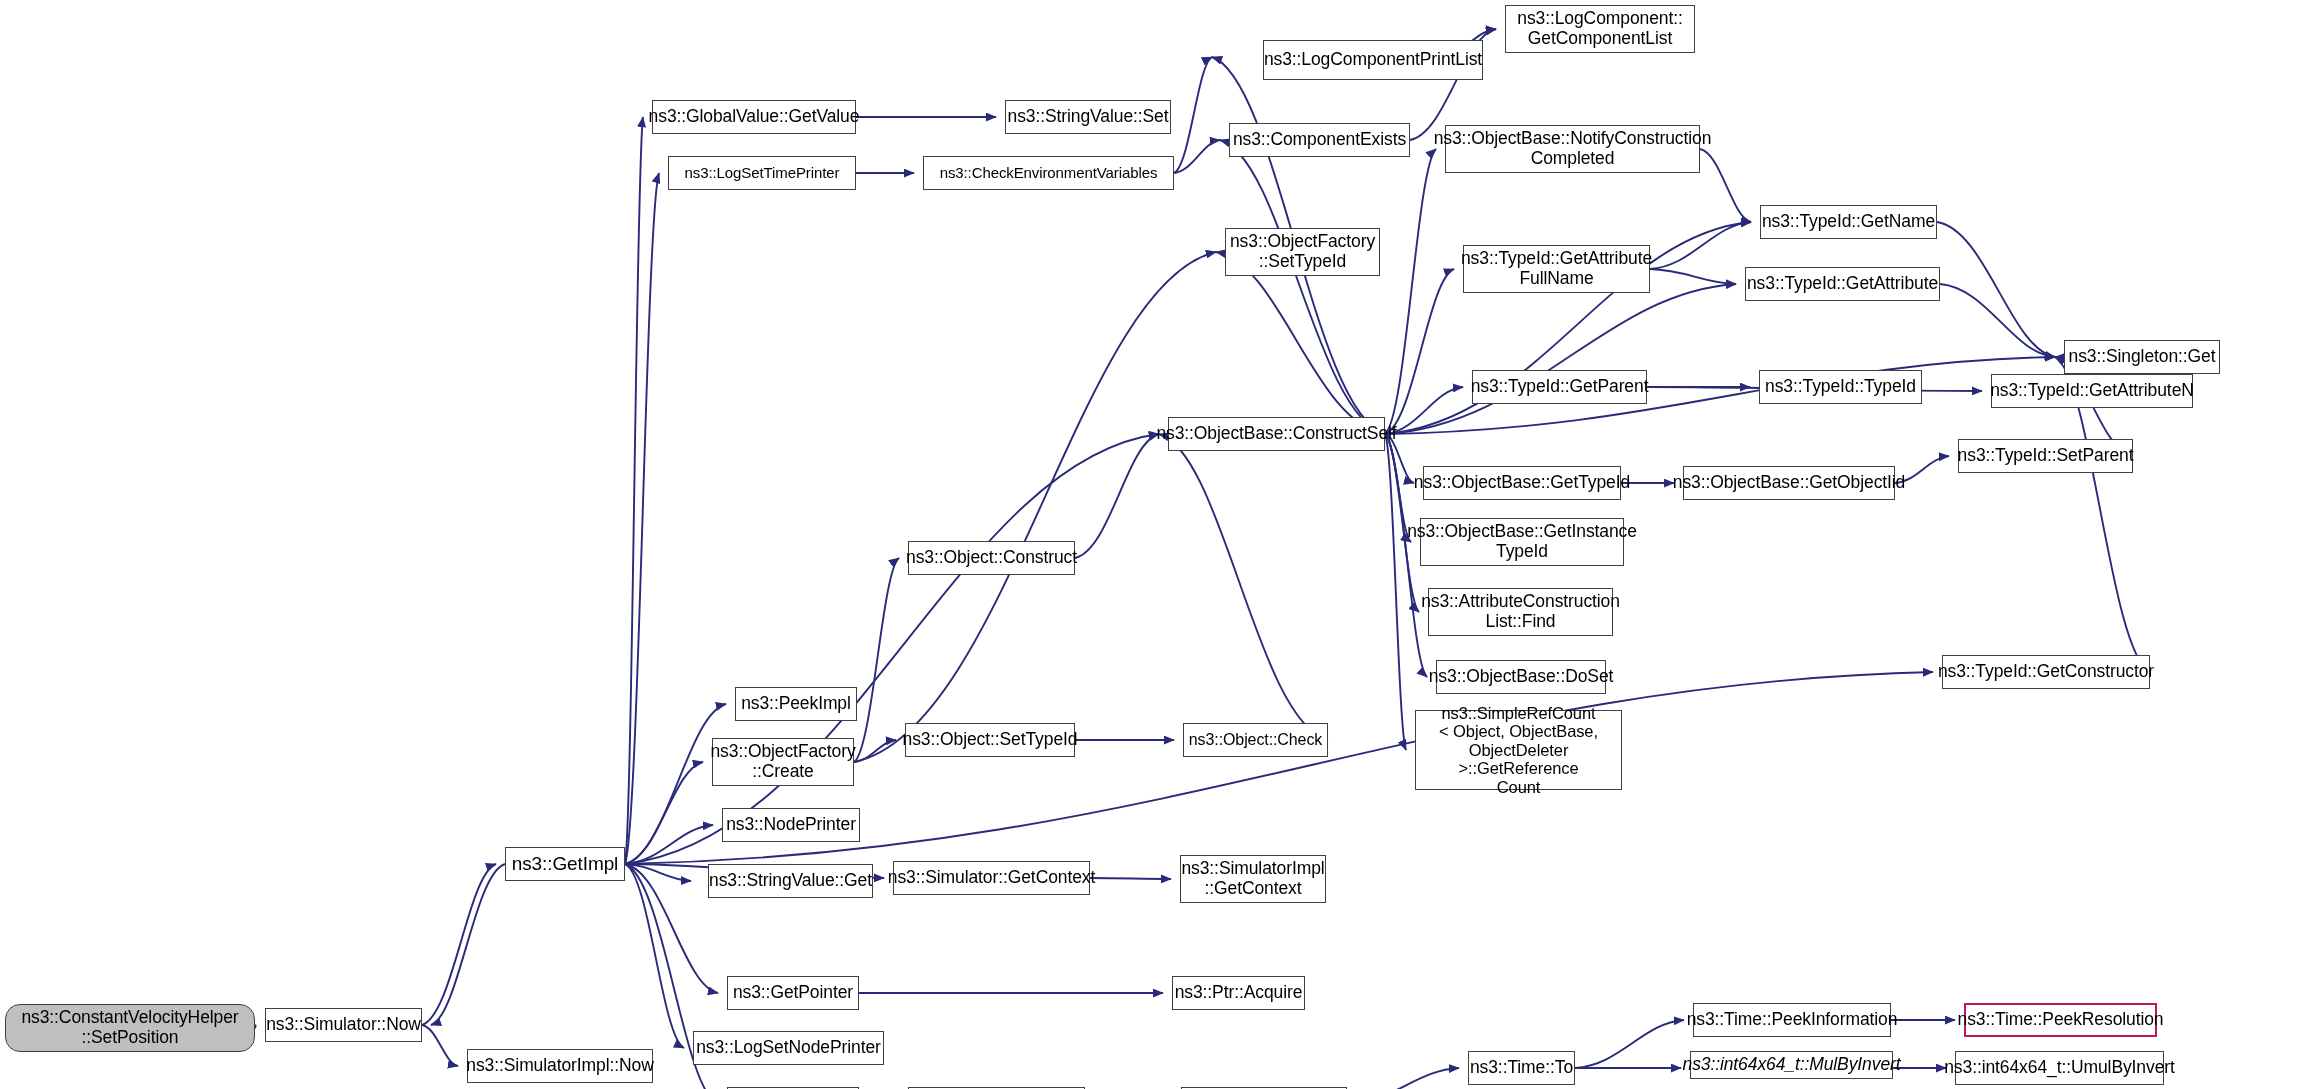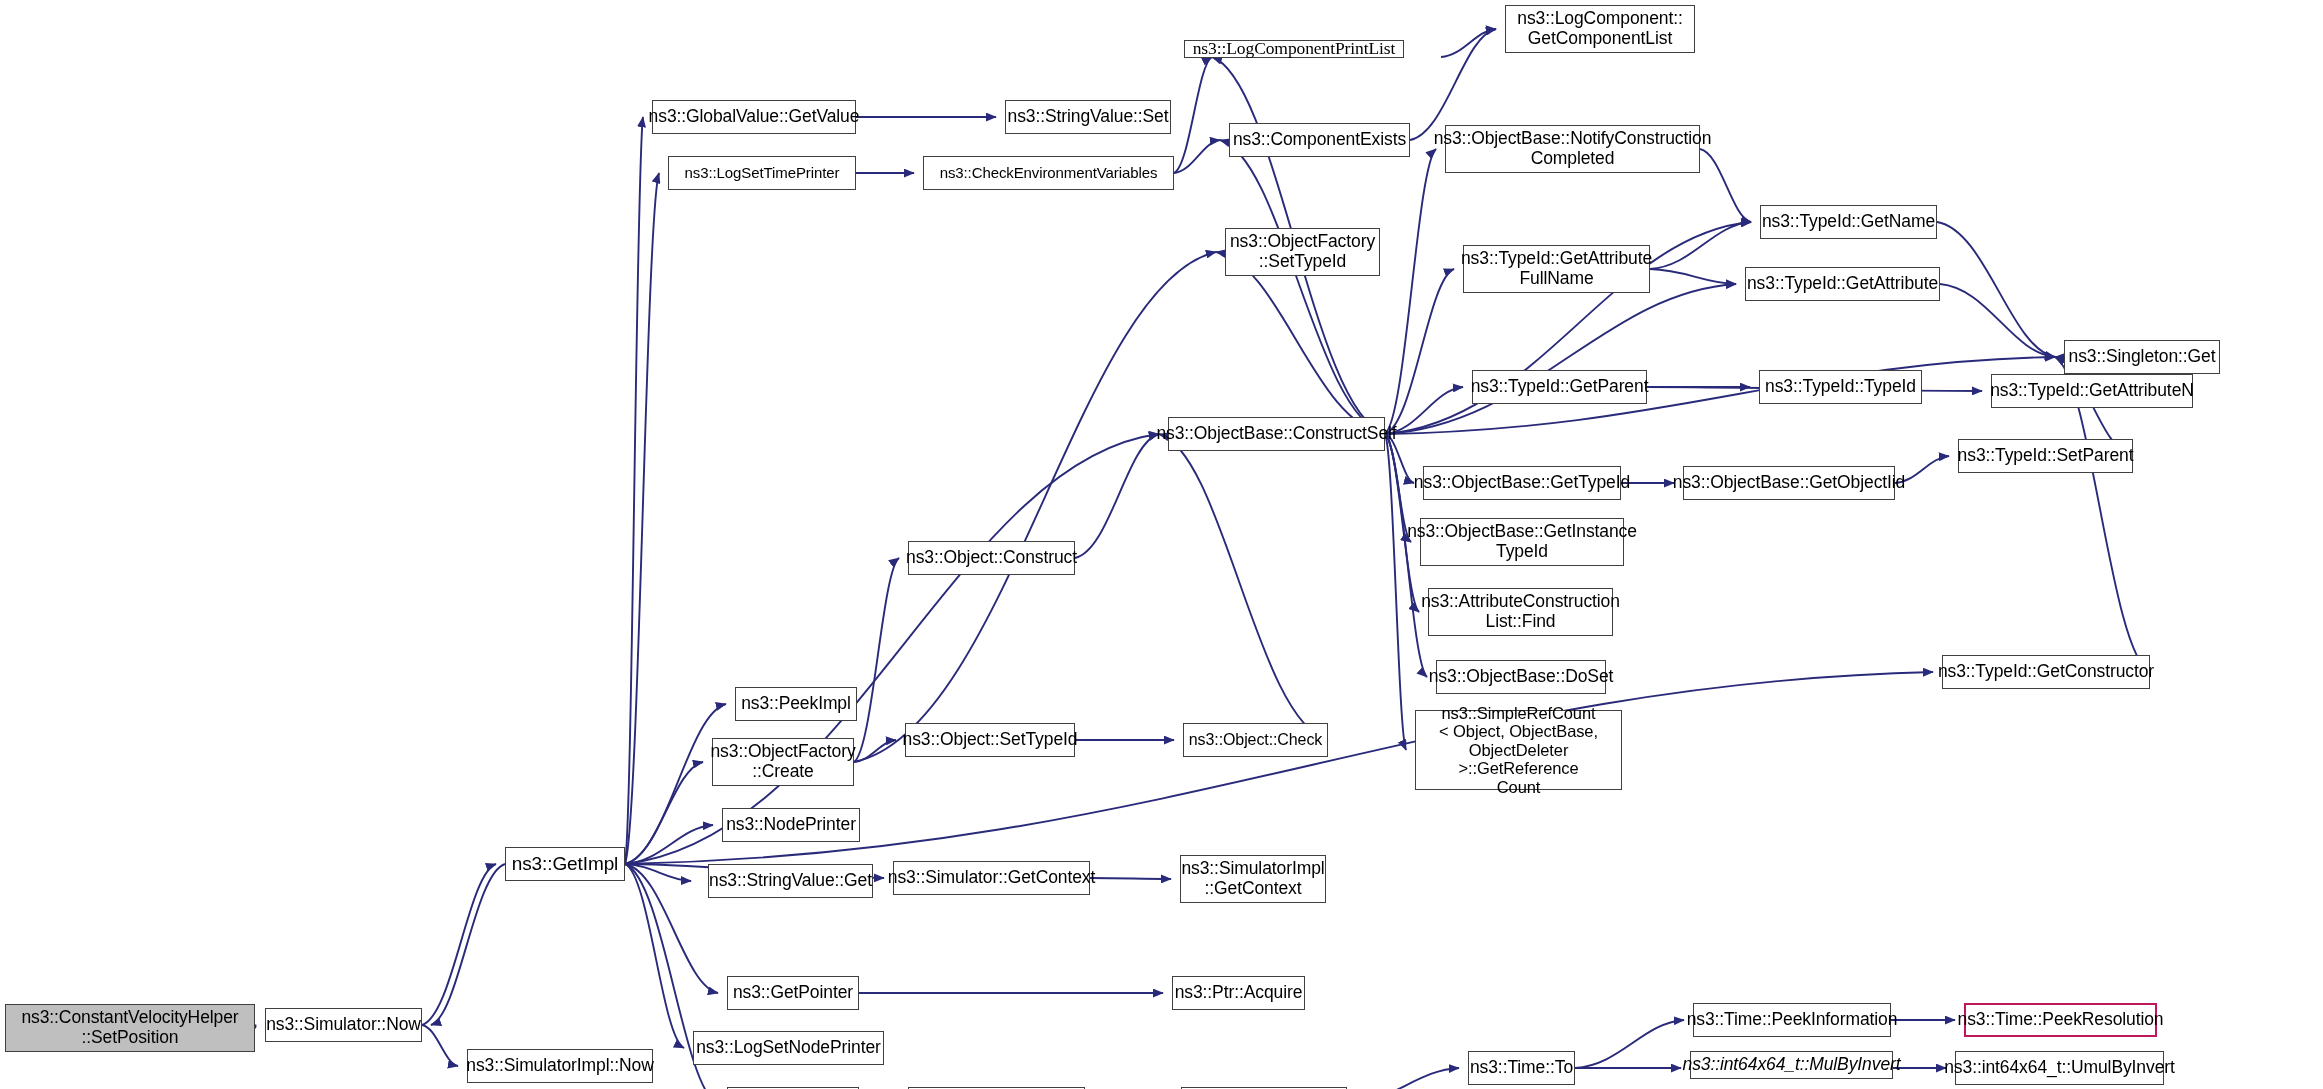--- a/index.html
+++ b/index.html
@@ -3,21 +3,21 @@
 <meta charset="utf-8">
 <style>
   html,body{margin:0;padding:0;background:#ffffff;}
   #canvas{position:relative;width:2323px;height:1089px;background:#ffffff;
           font-family:"Liberation Sans","DejaVu Sans",sans-serif;overflow:hidden;}
   #edges{position:absolute;left:0;top:0;width:2323px;height:1089px;}
   .node{position:absolute;box-sizing:border-box;border:1.6px solid #404040;
         background:#ffffff;display:flex;align-items:center;justify-content:center;
         text-align:center;color:#000000;font-size:17.5px;line-height:1.12;
         letter-spacing:-0.1px;padding:1px 4px;white-space:pre-line;}
-  .node.root{background:#bfbfbf;border-color:#404040;}
+  .node.root{background:#bfbfbf;border-color:#404040;border-radius:15px;}
   .node.hot{border:2px solid #be185d;}
 </style>
 </head>
 <body>
 
 <div id="canvas">
   <svg id="edges" viewBox="0 0 2323 1089" xmlns="http://www.w3.org/2000/svg">
     <defs>
       <marker id="arw" markerWidth="11" markerHeight="9" refX="10.2" refY="4.5" orient="auto" markerUnits="userSpaceOnUse">
         <path d="M0,0 L11,4.5 L0,9 z" fill="#2a2a7a"></path>
@@ -101,21 +101,21 @@
 ::Create</div>
       <div class="node" style="left: 722px; top: 808px; width: 138px; height: 34px; font-size: 17.5px;">ns3::NodePrinter</div>
       <div class="node" style="left: 700px; top: 864px; width: 165px; height: 34px; font-size: 17.5px; margin-left: 8px;">ns3::StringValue::Get</div>
       <div class="node" style="left: 727px; top: 976px; width: 132px; height: 34px; font-size: 17.5px;">ns3::GetPointer</div>
       <div class="node" style="left: 693px; top: 1031px; width: 191px; height: 34px; font-size: 17.5px;">ns3::LogSetNodePrinter</div>
       <div class="node" style="left: 727px; top: 1087px; width: 132px; height: 34px; font-size: 17.5px;">ns3::TimePrinter</div>
       <div class="node" style="left: 652px; top: 100px; width: 204px; height: 34px; font-size: 17.5px;">ns3::GlobalValue::GetValue</div>
       <div class="node" style="left: 668px; top: 156px; width: 188px; height: 34px; font-size: 15px;">ns3::LogSetTimePrinter</div>
       <div class="node" style="left: 1005px; top: 100px; width: 166px; height: 34px; font-size: 17.5px;">ns3::StringValue::Set</div>
       <div class="node" style="left: 923px; top: 156px; width: 251px; height: 34px; font-size: 15px;">ns3::CheckEnvironmentVariables</div>
-      <div class="node" style="left: 1184px; top: 40px; width: 220px; height: 18px; font-size: 17.5px; font-family: Liberation Serif, serif;">ns3::LogComponentPrintList</div>
+      <div class="node" style="left: 1263px; top: 40px; width: 220px; height: 40px; font-size: 17.5px;">ns3::LogComponentPrintList</div>
       <div class="node" style="left: 1229px; top: 123px; width: 181px; height: 34px; font-size: 17.5px;">ns3::ComponentExists</div>
       <div class="node" style="left: 1505px; top: 5px; width: 190px; height: 48px; font-size: 17.5px;">ns3::LogComponent::
 GetComponentList</div>
       <div class="node" style="left: 1225px; top: 228px; width: 155px; height: 48px; font-size: 17.5px;">ns3::ObjectFactory
 ::SetTypeId</div>
       <div class="node" style="left: 1445px; top: 125px; width: 255px; height: 48px; font-size: 17.5px;">ns3::ObjectBase::NotifyConstruction
 Completed</div>
       <div class="node" style="left: 1760px; top: 205px; width: 177px; height: 34px; font-size: 17.5px;">ns3::TypeId::GetName</div>
       <div class="node" style="left: 1463px; top: 245px; width: 187px; height: 48px; font-size: 17.5px;">ns3::TypeId::GetAttribute
 FullName</div>

